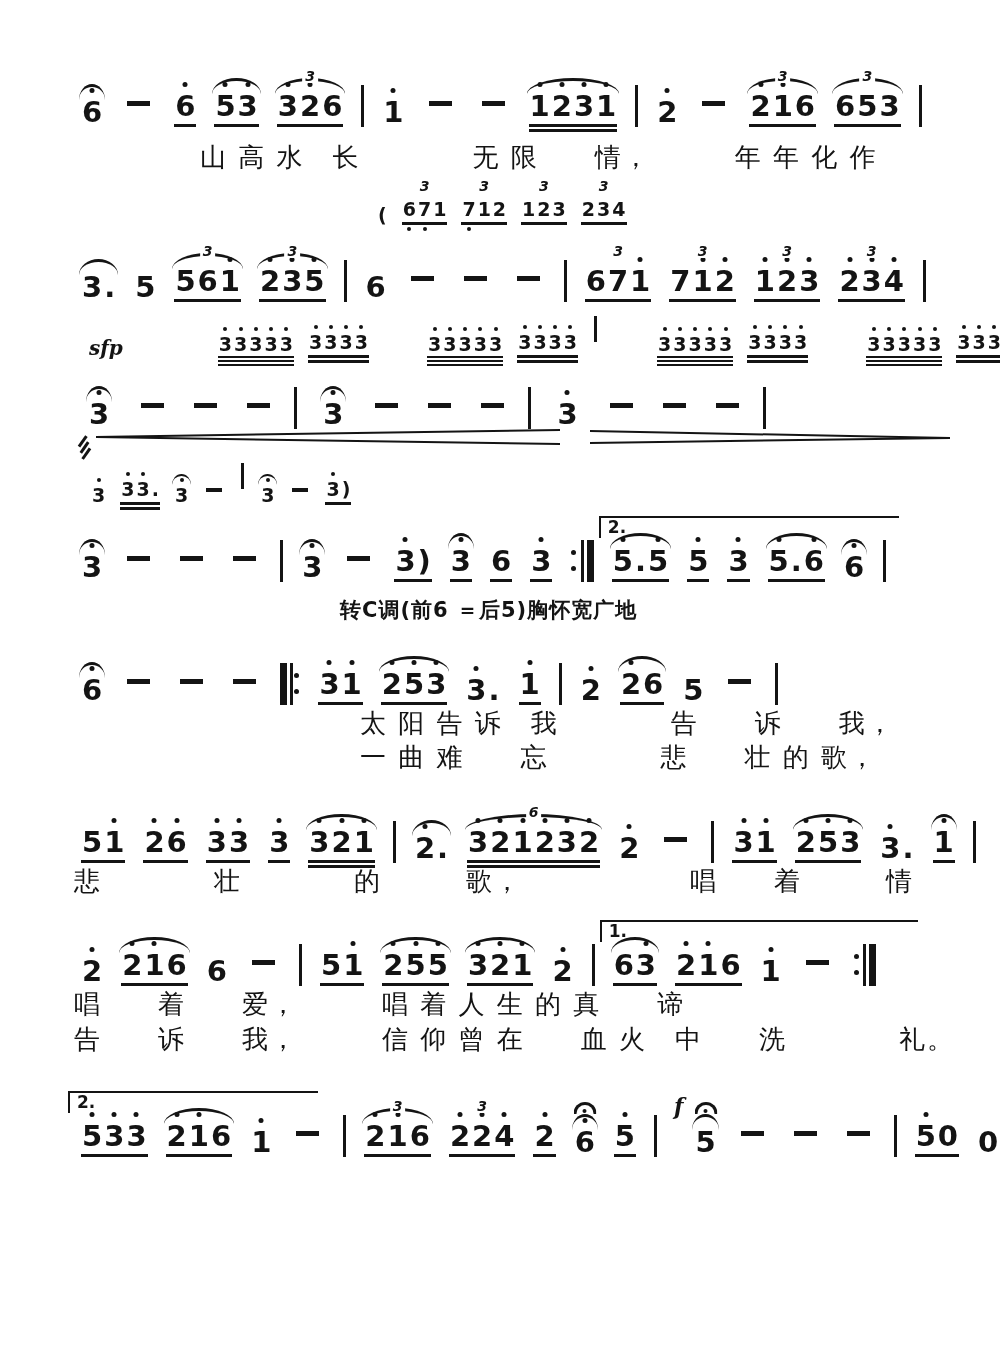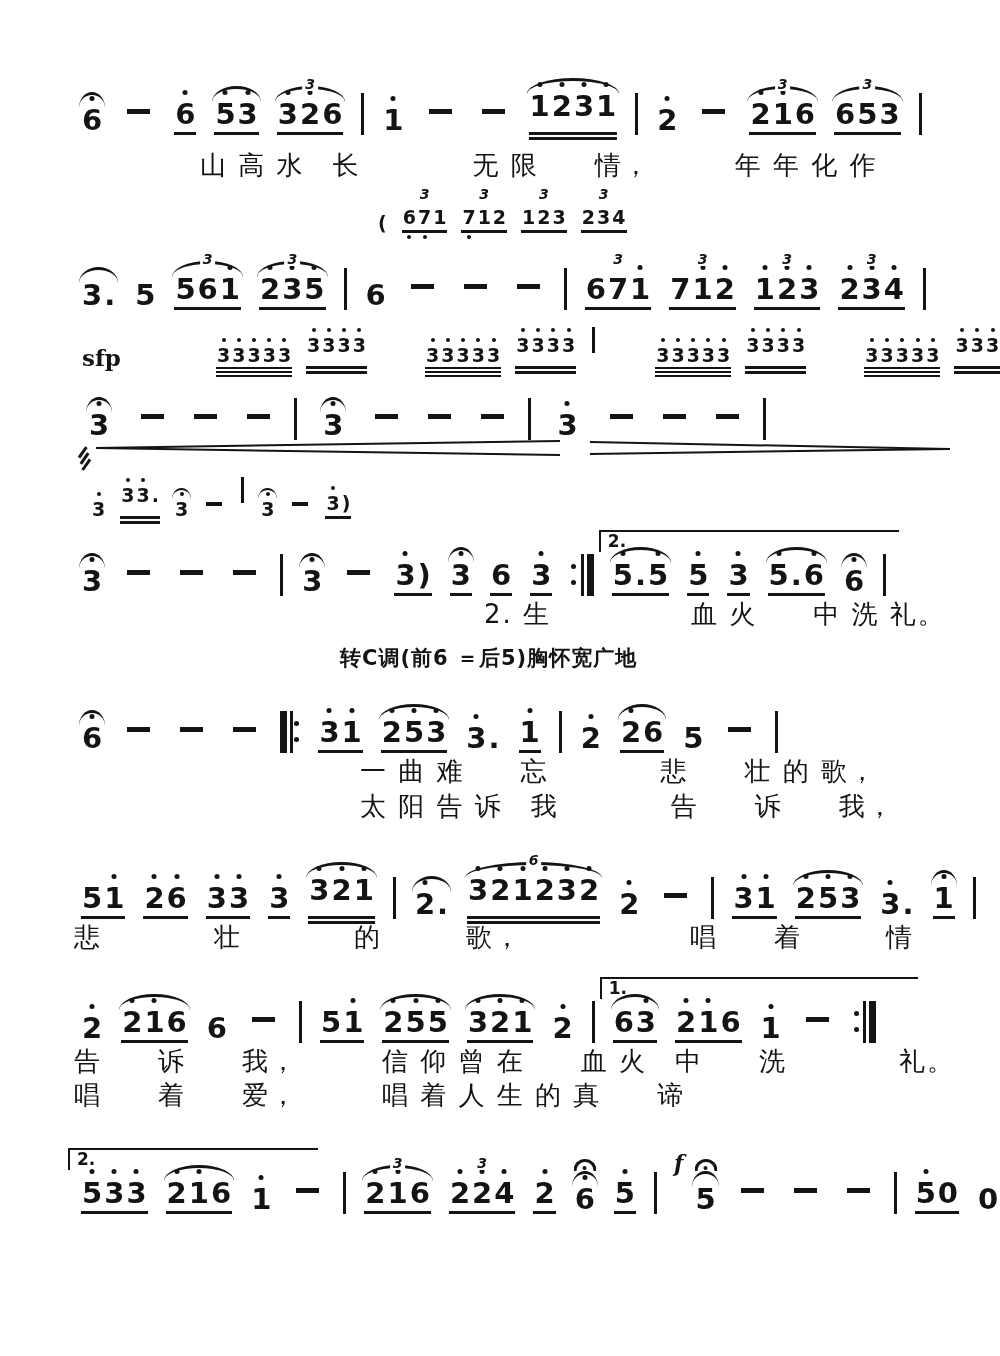--- a/index.html
+++ b/index.html
@@ -18,21 +18,21 @@
   .small .grp{margin:0 7px;padding-top:12px;}
   [data-sys="s3"] .noterow .grp{margin:0 16px;}
   .gn{display:inline-block;position:relative;}
   .nt{display:inline-block;position:relative;font-weight:bold;font-size:29px;line-height:1;padding:0 1px;}
   .small .nt{font-size:19px;}
   .hd{position:absolute;top:-10px;left:50%;transform:translateX(-50%);width:5px;height:5px;border-radius:50%;background:#141414;}
   .small .hd{top:-8px;width:4px;height:4px;}
   .ld{position:absolute;bottom:-14px;left:50%;transform:translateX(-50%);width:5px;height:5px;border-radius:50%;background:#141414;}
   .small .ld{bottom:-12px;width:4px;height:4px;}
   .u1 .gn{border-bottom:3px solid #141414;padding-bottom:3px;}
-  .u2 .gn{border-bottom:3px solid #141414;padding-bottom:11px;}
+  .u2 .gn{border-bottom:3px solid #141414;padding-bottom:3px;}
   .u2 .gn::after{content:"";position:absolute;left:0;right:0;bottom:-8px;height:3px;background:#141414;}
   .u3 .gn{border-bottom:2px solid #141414;padding-bottom:2px;margin-left:44px;}
   .u3 .gn::after{content:"";position:absolute;left:0;right:0;bottom:-6px;height:2px;background:#141414;box-shadow:0 4px 0 #141414;}
   .arc::before{content:"";position:absolute;top:0;left:-2px;right:-2px;height:13px;
                border-top:3px solid #141414;border-radius:50% 50% 0 0/100% 100% 0 0;}
   .small .arc::before{height:9px;border-top-width:2px;}
   .tup{position:absolute;top:-9px;left:50%;transform:translateX(-50%);font-size:14px;font-style:italic;
        font-weight:bold;background:#fff;padding:0 3px;line-height:1;z-index:2;}
   .dash{display:inline-block;width:23px;height:5px;background:#141414;vertical-align:18px;margin:0 15px;}
   .small .dash{width:16px;height:4px;margin:0 10px;vertical-align:10px;}
@@ -47,21 +47,21 @@
       border:3px solid #141414;border-bottom:none;border-radius:17px 17px 0 0;}
   .fm::after{content:"";position:absolute;left:50%;top:4px;transform:translateX(-50%);width:4px;height:4px;border-radius:50%;background:#141414;}
   .tr{position:absolute;bottom:-14px;left:-12px;width:13px;height:2.5px;background:#141414;
       transform:rotate(-55deg);box-shadow:-4px 5px 0 #141414,-8px 10px 0 #141414;}
   .volta{display:inline-block;width:0;height:0;overflow:visible;position:relative;vertical-align:bottom;}
   .volta .vl{position:absolute;left:-4px;bottom:44px;border-left:2px solid #141414;border-top:2px solid #141414;
              height:22px;box-sizing:border-box;font-size:17px;font-weight:bold;padding:0 0 0 7px;line-height:1.1;white-space:nowrap;}
   [data-sys="s4"] .volta .vl{width:300px;}
   [data-sys="s7"] .volta .vl{width:318px;}
   [data-sys="s8"] .volta .vl{width:250px;}
-  .mark{font-family:"DejaVu Serif",serif;font-weight:bold;font-size:23px;margin-right:44px;vertical-align:bottom;}
+  .mark{font-family:"DejaVu Serif",serif;font-style:italic;font-weight:bold;font-size:20px;margin-right:44px;vertical-align:bottom;margin-left:7px;}
   .mark-inline{font-family:"DejaVu Serif",serif;font-style:italic;font-weight:bold;font-size:22px;
                display:inline-block;vertical-align:40px;margin:0 2px 0 8px;}
   .lyr{font-size:26px;letter-spacing:2px;line-height:1.25;margin-top:14px;white-space:pre;}
   [data-sys="s1"] .lyr{padding-left:128px;}
   [data-sys="s2"] .lyr{padding-left:128px;}
   [data-sys="s4"] .lyr{padding-left:412px;margin-top:2px;}
   [data-sys="s5"] .lyr{padding-left:288px;margin-top:2px;}
   [data-sys="s6"] .lyr,[data-sys="s7"] .lyr,[data-sys="s8"] .lyr{padding-left:2px;margin-top:2px;}
   .hairpins{position:relative;height:24px;margin:-4px 0 0 18px;}
   .hairpins svg{display:block;}
@@ -86,33 +86,32 @@
           <line x1="6" y1="12" x2="470" y2="5" stroke="#141414" stroke-width="2"></line>
           <line x1="6" y1="12" x2="470" y2="19" stroke="#141414" stroke-width="2"></line>
           <line x1="500" y1="6" x2="860" y2="13" stroke="#141414" stroke-width="2"></line>
           <line x1="500" y1="18" x2="860" y2="13" stroke="#141414" stroke-width="2"></line>
         </svg>
       </div>
     </section>
     <section class="system" data-sys="s4">
       <div class="prerow small"><span class="grp"><span class="gn"><span class="nt">3<span class="hd"></span></span></span></span><span class="grp u2"><span class="gn"><span class="nt">3<span class="hd"></span></span><span class="nt">3<span class="hd"></span></span><span class="nt">.</span></span></span><span class="grp arc"><span class="gn"><span class="nt">3<span class="hd"></span></span></span></span><span class="dash"></span><span class="bar"><span class="b-thin"></span></span><span class="grp arc"><span class="gn"><span class="nt">3<span class="hd"></span></span></span></span><span class="dash"></span><span class="grp u1"><span class="gn"><span class="nt">3<span class="hd"></span></span><span class="nt">)</span></span></span></div>
       <div class="noterow"><span class="grp arc"><span class="gn"><span class="nt">3<span class="hd"></span></span></span></span><span class="dash"></span><span class="dash"></span><span class="dash"></span><span class="bar"><span class="b-thin"></span></span><span class="grp arc"><span class="gn"><span class="nt">3<span class="hd"></span></span></span></span><span class="dash"></span><span class="grp u1"><span class="gn"><span class="nt">3<span class="hd"></span></span><span class="nt">)</span></span></span><span class="grp u1 arc"><span class="gn"><span class="nt">3<span class="hd"></span></span></span></span><span class="grp u1"><span class="gn"><span class="nt">6</span></span></span><span class="grp u1"><span class="gn"><span class="nt">3<span class="hd"></span></span></span></span><span class="bar"><span class="rpd"><i></i><i></i></span> <span class="b-thin"></span> <span class="b-thick"></span></span><span class="volta"><span class="vl">2.</span></span><span class="grp u1 arc"><span class="gn"><span class="nt">5<span class="hd"></span></span><span class="nt">.</span><span class="nt">5<span class="hd"></span></span></span></span><span class="grp u1"><span class="gn"><span class="nt">5<span class="hd"></span></span></span></span><span class="grp u1"><span class="gn"><span class="nt">3<span class="hd"></span></span></span></span><span class="grp u1 arc"><span class="gn"><span class="nt">5<span class="hd"></span></span><span class="nt">.</span><span class="nt">6<span class="hd"></span></span></span></span><span class="grp arc"><span class="gn"><span class="nt">6<span class="hd"></span></span></span></span><span class="bar"><span class="b-thin"></span></span></div>
-      <div class="lyr">2. 生　　　　　血 火　　中 洗 礼。</div>
     </section>
     <section class="system" data-sys="s5">
       <div class="annotation">转C调(前6̇ ＝后5̇)胸怀宽广地</div>
       <div class="noterow"><span class="grp arc"><span class="gn"><span class="nt">6<span class="hd"></span></span></span></span><span class="dash"></span><span class="dash"></span><span class="dash"></span><span class="bar"><span class="b-thick"></span> <span class="b-thin"></span><span class="rpd"><i></i><i></i></span></span><span class="grp u1"><span class="gn"><span class="nt">3<span class="hd"></span></span><span class="nt">1<span class="hd"></span></span></span></span><span class="grp u1 arc"><span class="gn"><span class="nt">2<span class="hd"></span></span><span class="nt">5<span class="hd"></span></span><span class="nt">3<span class="hd"></span></span></span></span><span class="grp"><span class="gn"><span class="nt">3<span class="hd"></span></span><span class="nt">.</span></span></span><span class="grp u1"><span class="gn"><span class="nt">1<span class="hd"></span></span></span></span><span class="bar"><span class="b-thin"></span></span><span class="grp"><span class="gn"><span class="nt">2<span class="hd"></span></span></span></span><span class="grp u1 arc"><span class="gn"><span class="nt">2<span class="hd"></span></span><span class="nt">6</span></span></span><span class="grp"><span class="gn"><span class="nt">5</span></span></span><span class="dash"></span><span class="bar"><span class="b-thin"></span></span></div>
+      <div class="lyr">太 阳 告 诉　我　　　　告　　诉　　我，</div>
       <div class="lyr">一 曲 难　　忘　　　　悲　　壮 的 歌，</div>
-      <div class="lyr">太 阳 告 诉　我　　　　告　　诉　　我，</div>
     </section>
     <section class="system" data-sys="s6">
       <div class="noterow"><span class="grp u1"><span class="gn"><span class="nt">5</span><span class="nt">1<span class="hd"></span></span></span></span><span class="grp u1"><span class="gn"><span class="nt">2<span class="hd"></span></span><span class="nt">6<span class="hd"></span></span></span></span><span class="grp u1"><span class="gn"><span class="nt">3<span class="hd"></span></span><span class="nt">3<span class="hd"></span></span></span></span><span class="grp u1"><span class="gn"><span class="nt">3<span class="hd"></span></span></span></span><span class="grp u2 arc"><span class="gn"><span class="nt">3<span class="hd"></span></span><span class="nt">2<span class="hd"></span></span><span class="nt">1<span class="hd"></span></span></span></span><span class="bar"><span class="b-thin"></span></span><span class="grp arc"><span class="gn"><span class="nt">2<span class="hd"></span></span><span class="nt">.</span></span></span><span class="grp u2 arc"><span class="tup">6</span><span class="gn"><span class="nt">3<span class="hd"></span></span><span class="nt">2<span class="hd"></span></span><span class="nt">1<span class="hd"></span></span><span class="nt">2<span class="hd"></span></span><span class="nt">3<span class="hd"></span></span><span class="nt">2<span class="hd"></span></span></span></span><span class="grp"><span class="gn"><span class="nt">2<span class="hd"></span></span></span></span><span class="dash"></span><span class="bar"><span class="b-thin"></span></span><span class="grp u1"><span class="gn"><span class="nt">3<span class="hd"></span></span><span class="nt">1<span class="hd"></span></span></span></span><span class="grp u1 arc"><span class="gn"><span class="nt">2<span class="hd"></span></span><span class="nt">5<span class="hd"></span></span><span class="nt">3<span class="hd"></span></span></span></span><span class="grp"><span class="gn"><span class="nt">3<span class="hd"></span></span><span class="nt">.</span></span></span><span class="grp u1 arc"><span class="gn"><span class="nt">1<span class="hd"></span></span></span></span><span class="bar"><span class="b-thin"></span></span></div>
       <div class="lyr">悲　　　　壮　　　　的　　　歌，　　　　　　唱　　着　　　情</div>
     </section>
     <section class="system" data-sys="s7">
       <div class="noterow"><span class="grp"><span class="gn"><span class="nt">2<span class="hd"></span></span></span></span><span class="grp u1 arc"><span class="gn"><span class="nt">2<span class="hd"></span></span><span class="nt">1<span class="hd"></span></span><span class="nt">6</span></span></span><span class="grp"><span class="gn"><span class="nt">6</span></span></span><span class="dash"></span><span class="bar"><span class="b-thin"></span></span><span class="grp u1"><span class="gn"><span class="nt">5</span><span class="nt">1<span class="hd"></span></span></span></span><span class="grp u1 arc"><span class="gn"><span class="nt">2<span class="hd"></span></span><span class="nt">5<span class="hd"></span></span><span class="nt">5<span class="hd"></span></span></span></span><span class="grp u1 arc"><span class="gn"><span class="nt">3<span class="hd"></span></span><span class="nt">2<span class="hd"></span></span><span class="nt">1<span class="hd"></span></span></span></span><span class="grp"><span class="gn"><span class="nt">2<span class="hd"></span></span></span></span><span class="bar"><span class="b-thin"></span></span><span class="volta"><span class="vl">1.</span></span><span class="grp u1 arc"><span class="gn"><span class="nt">6</span><span class="nt">3<span class="hd"></span></span></span></span><span class="grp u1"><span class="gn"><span class="nt">2<span class="hd"></span></span><span class="nt">1<span class="hd"></span></span><span class="nt">6</span></span></span><span class="grp"><span class="gn"><span class="nt">1<span class="hd"></span></span></span></span><span class="dash"></span><span class="bar"><span class="rpd"><i></i><i></i></span> <span class="b-thin"></span> <span class="b-thick"></span></span></div>
+      <div class="lyr">唱　　着　　爱，　　　唱 着 人 生 的 真　　谛</div>
       <div class="lyr">告　　诉　　我，　　　信 仰 曾 在　　血 火　中　　洗　　　　礼。</div>
-      <div class="lyr">唱　　着　　爱，　　　唱 着 人 生 的 真　　谛</div>
     </section>
     <section class="system" data-sys="s8">
       <div class="noterow"><span class="volta"><span class="vl">2.</span></span><span class="grp u1"><span class="gn"><span class="nt">5<span class="hd"></span></span><span class="nt">3<span class="hd"></span></span><span class="nt">3<span class="hd"></span></span></span></span><span class="grp u1 arc"><span class="gn"><span class="nt">2<span class="hd"></span></span><span class="nt">1<span class="hd"></span></span><span class="nt">6</span></span></span><span class="grp"><span class="gn"><span class="nt">1<span class="hd"></span></span></span></span><span class="dash"></span><span class="bar"><span class="b-thin"></span></span><span class="grp u1 arc"><span class="tup">3</span><span class="gn"><span class="nt">2<span class="hd"></span></span><span class="nt">1<span class="hd"></span></span><span class="nt">6</span></span></span><span class="grp u1"><span class="tup">3</span><span class="gn"><span class="nt">2<span class="hd"></span></span><span class="nt">2<span class="hd"></span></span><span class="nt">4<span class="hd"></span></span></span></span><span class="grp u1"><span class="gn"><span class="nt">2<span class="hd"></span></span></span></span><span class="grp arc"><span class="gn"><span class="nt">6<span class="hd"></span><span class="fm"></span></span></span></span><span class="grp u1"><span class="gn"><span class="nt">5<span class="hd"></span></span></span></span><span class="bar"><span class="b-thin"></span></span><span class="mark-inline">f</span><span class="grp arc"><span class="gn"><span class="nt">5<span class="fm"></span></span></span></span><span class="dash"></span><span class="dash"></span><span class="dash"></span><span class="bar"><span class="b-thin"></span></span><span class="grp u1"><span class="gn"><span class="nt">5<span class="hd"></span></span><span class="nt">0</span></span></span><span class="grp"><span class="gn"><span class="nt">0</span></span></span></div>
     </section>
   </div>
 
 </body></html>

